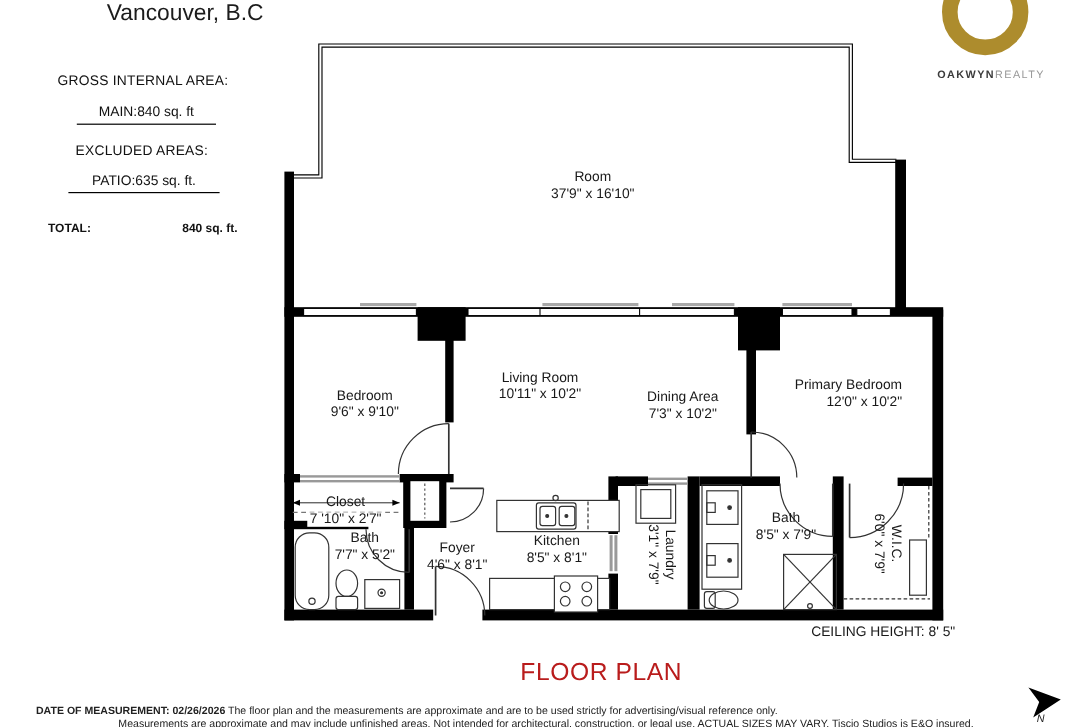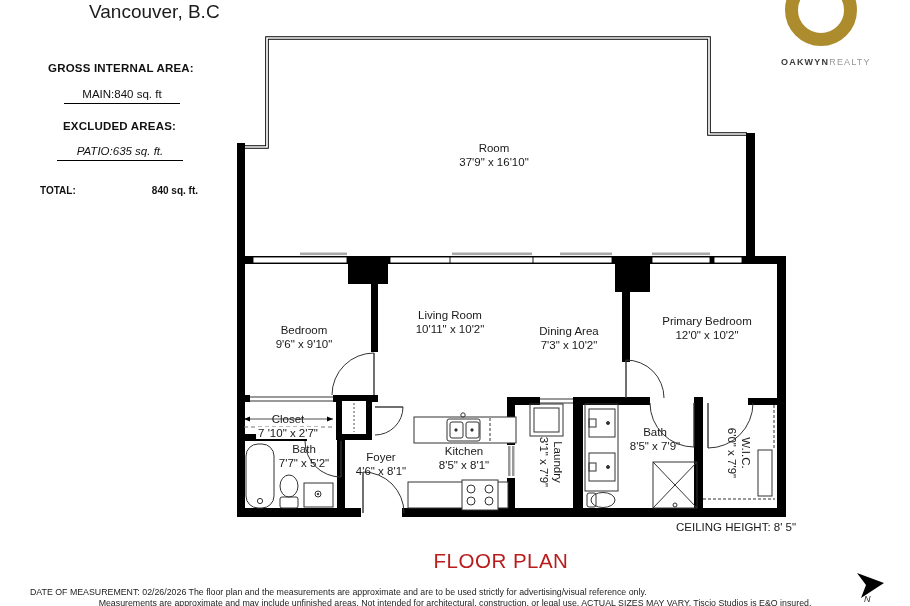--- a/index.html
+++ b/index.html
@@ -2,38 +2,38 @@
 <html><head>
 <meta charset="utf-8">
 <style>
   html,body { margin:0; padding:0; background:#fff; }
   .page {
     position:relative; width:910px; height:606px; overflow:hidden;
     font-family:"Liberation Sans", sans-serif; color:#111; background:#fff;
   }
   .abs { position:absolute; }
   .title { left:89px; top:1px; font-size:19px; color:#1c1c1c; }
-  .lbl-bold { font-weight:bold; font-size:11.5px; letter-spacing:0.2px; }
+  .lbl-bold { font-weight:normal; font-size:11.5px; letter-spacing:0.2px; }
   .u-row { display:flex; justify-content:center; border-bottom:1.2px solid #000;
            font-size:11.5px; padding-bottom:3px; }
   .total-row { display:flex; justify-content:space-between; font-weight:bold; font-size:10px; }
   .logo-ring { left:785px; top:-26px; width:72px; height:72px; border-radius:50%;
                border:13px solid #AD8C2D; box-sizing:border-box; }
   .brand { left:781px; top:57px; width:82px; font-size:9px; letter-spacing:1.2px; white-space:nowrap; }
   .brand b { color:#3b3b3b; font-weight:bold; }
   .brand span { color:#979797; font-weight:normal; }
   .room-label { position:absolute; text-align:center; font-size:11.5px; line-height:14px;
                 color:#191919; transform:translateX(-50%); white-space:nowrap; }
   .room-label .dim { display:block; }
   .rot { transform:translate(-50%,-50%) rotate(90deg); }
   .dim-bg { background:#fff; padding:0 2px; }
   .ceiling { left:676px; top:521px; font-size:11.5px; color:#1a1a1a; }
   .plan-title { left:501px; top:549px; transform:translateX(-50%); font-size:20.5px; color:#b91c1c; letter-spacing:0.5px; }
   .footer1 { left:30px; top:587px; font-size:8.8px; color:#222; white-space:nowrap; }
-  .footer1 b { font-weight:normal; }
+  .footer1 b { font-weight:bold; }
   .footer2 { left:0; top:598px; width:910px; text-align:center; font-size:8.8px; color:#222; white-space:nowrap; }
   .compass-n { left:864px; top:594px; font-size:9px; font-style:italic; color:#222; }
   svg { position:absolute; left:0; top:0; }
 </style>
 </head>
 <body>
 
 <div class="page">
 
   <svg width="910" height="606" viewBox="0 0 910 606">
@@ -205,21 +205,21 @@
   </svg>
 
   <div class="abs title">Vancouver, B.C</div>
 
   <div class="abs lbl-bold" style="left:48px; top:62px;">GROSS INTERNAL AREA:</div>
   <div class="abs u-row" style="left:64px; top:88px; width:116px;">
     <span>MAIN:</span>
     <span>840 sq. ft</span>
   </div>
   <div class="abs lbl-bold" style="left:63px; top:120px;">EXCLUDED AREAS:</div>
-  <div class="abs u-row" style="left:57px; top:145px; width:126px;font-style:italic;">
+  <div class="abs u-row" style="left:57px; top:145px; width:126px;">
     <span>PATIO:</span>
     <span>635 sq. ft.</span>
   </div>
   <div class="abs total-row" style="left:40px; top:185px; width:158px;">
     <span>TOTAL:</span>
     <span>840 sq. ft.</span>
   </div>
 
   <div class="abs logo-ring"></div>
   <div class="abs brand">
@@ -235,21 +235,21 @@
     <span class="dim">9'6" x 9'10"</span>
   </div>
   <div class="room-label" style="left:450px; top:308px;">
     <span>Living Room</span>
     <span class="dim">10'11" x 10'2"</span>
   </div>
   <div class="room-label" style="left:569px; top:324px;">
     <span>Dining Area</span>
     <span class="dim">7'3" x 10'2"</span>
   </div>
-  <div class="room-label" style="left:707px; top:314px;">
+  <div class="room-label" style="left:707px; top:314px;text-align:right;">
     <span>Primary Bedroom</span>
     <span class="dim">12'0" x 10'2"</span>
   </div>
   <div class="room-label" style="left:288px; top:412px;">
     <span>Closet</span>
     <span class="dim"><span class="dim-bg">7 '10" x 2'7"</span></span>
   </div>
   <div class="room-label" style="left:304px; top:442px;">
     <span>Bath</span>
     <span class="dim">7'7" x 5'2"</span>

